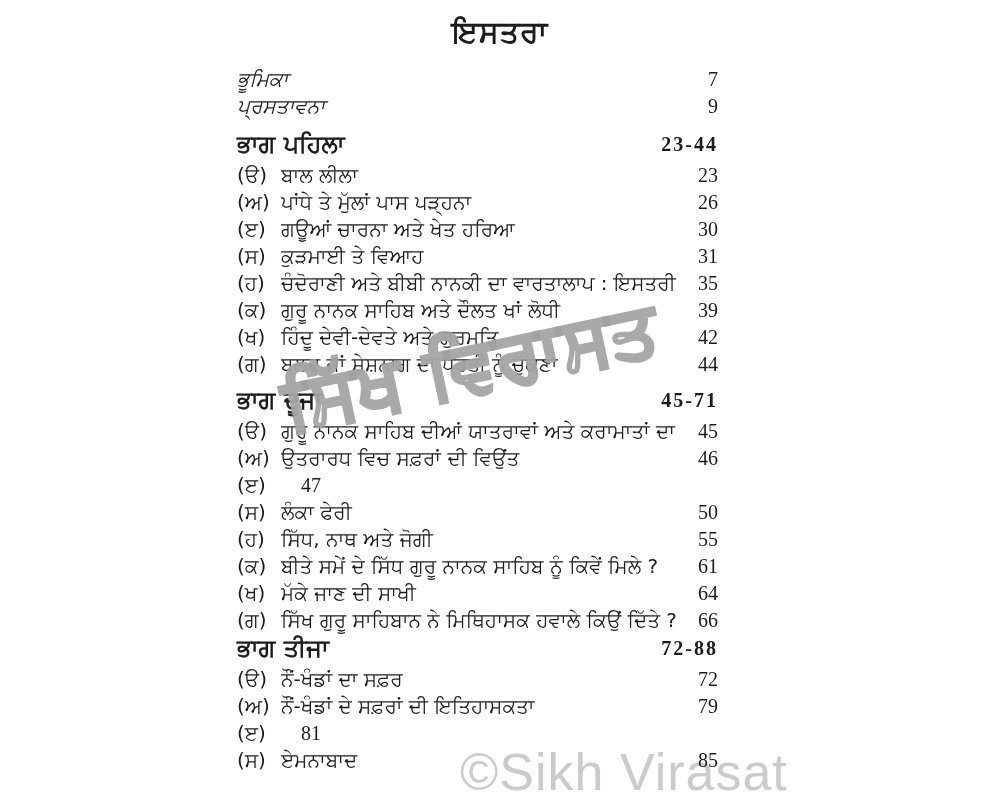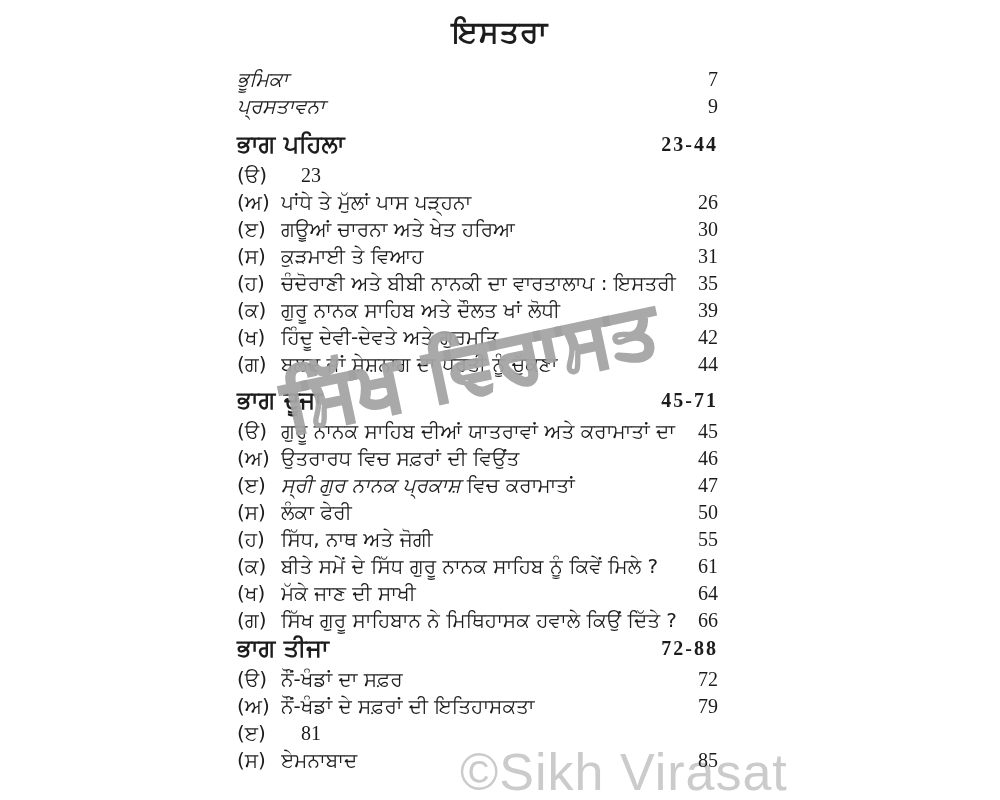--- a/index.html
+++ b/index.html
@@ -85,20 +85,21 @@
       </div>
     <div id="sections">
         <div class="section">
           <div class="section-header">
             <span class="section-title">ਭਾਗ ਪਹਿਲਾ</span>
             <span class="section-range">23-44</span>
           </div>
           <div class="section-entries">
             <div class="row">
               <span class="marker">(ੳ)</span>
+              <span class="label">ਬਾਲ ਲੀਲਾ</span>
               <span class="pagenum">23</span>
             </div>
             <div class="row">
               <span class="marker">(ਅ)</span>
               <span class="label">ਪਾਂਧੇ ਤੇ ਮੁੱਲਾਂ ਪਾਸ ਪੜ੍ਹਨਾ</span>
               <span class="pagenum">26</span>
             </div>
             <div class="row">
               <span class="marker">(ੲ)</span>
               <span class="label">ਗਊਆਂ ਚਾਰਨਾ ਅਤੇ ਖੇਤ ਹਰਿਆ</span>
@@ -142,21 +143,20 @@
               <span class="label">ਗੁਰੂ ਨਾਨਕ ਸਾਹਿਬ ਦੀਆਂ ਯਾਤਰਾਵਾਂ ਅਤੇ ਕਰਾਮਾਤਾਂ ਦਾ ਵਰਣਨ</span>
               <span class="pagenum">45</span>
             </div>
             <div class="row">
               <span class="marker">(ਅ)</span>
               <span class="label">ਉਤਰਾਰਧ ਵਿਚ ਸਫ਼ਰਾਂ ਦੀ ਵਿਉਂਤ</span>
               <span class="pagenum">46</span>
             </div>
             <div class="row">
               <span class="marker">(ੲ)</span>
-              <span class="label"><span class="italic">ਸ੍ਰੀ ਗੁਰ ਨਾਨਕ ਪ੍ਰਕਾਸ਼</span><span> ਵਿਚ ਕਰਾਮਾਤਾਂ</span></span>
               <span class="pagenum">47</span>
             </div>
             <div class="row">
               <span class="marker">(ਸ)</span>
               <span class="label">ਲੰਕਾ ਫੇਰੀ</span>
               <span class="pagenum">50</span>
             </div>
             <div class="row">
               <span class="marker">(ਹ)</span>
               <span class="label">ਸਿੱਧ, ਨਾਥ ਅਤੇ ਜੋਗੀ</span>

